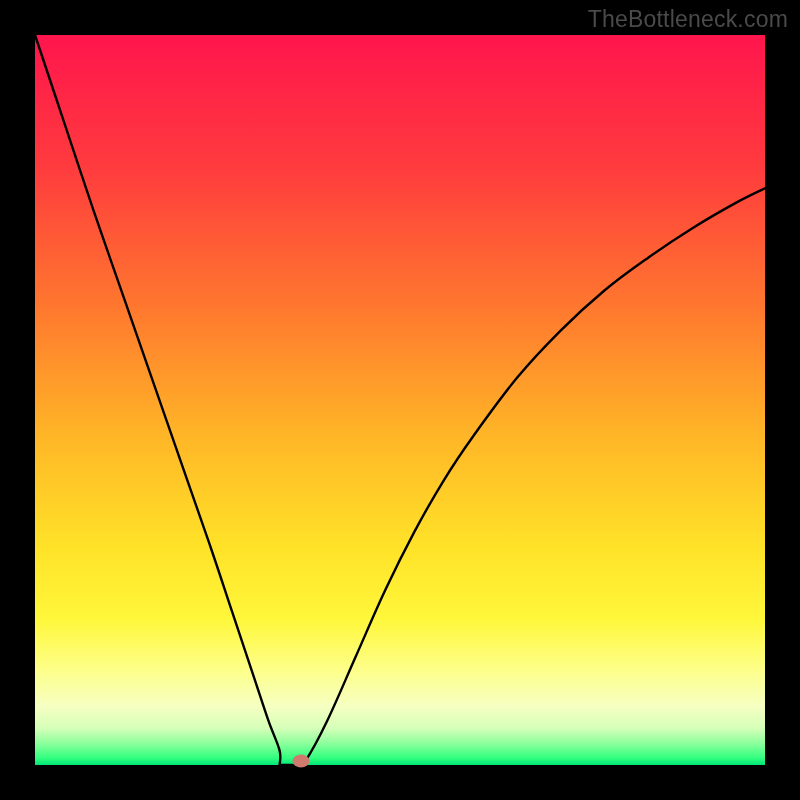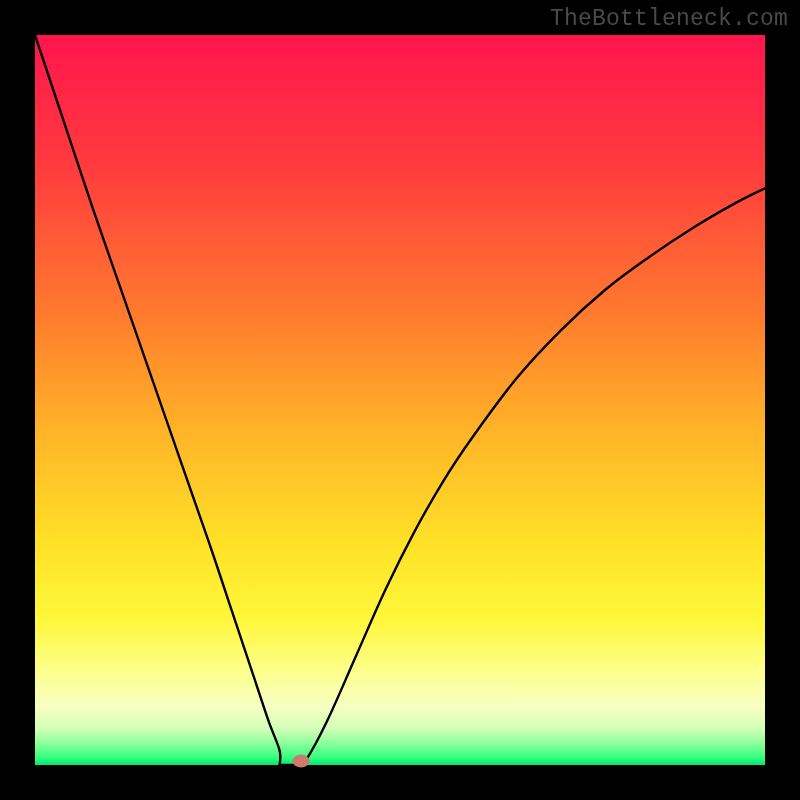--- a/index.html
+++ b/index.html
@@ -9,21 +9,20 @@
     height: 800px;
     overflow: hidden;
     background: #000;
     font-family: Arial, Helvetica, sans-serif;
   }
   .frame {
     position: relative;
     width: 800px;
     height: 800px;
     background: #000;
-    font-family: Liberation Mono, monospace;
   }
   .plot {
     position: absolute;
     left: 35px;
     top: 35px;
     width: 730px;
     height: 730px;
     
   }
   .watermark {

